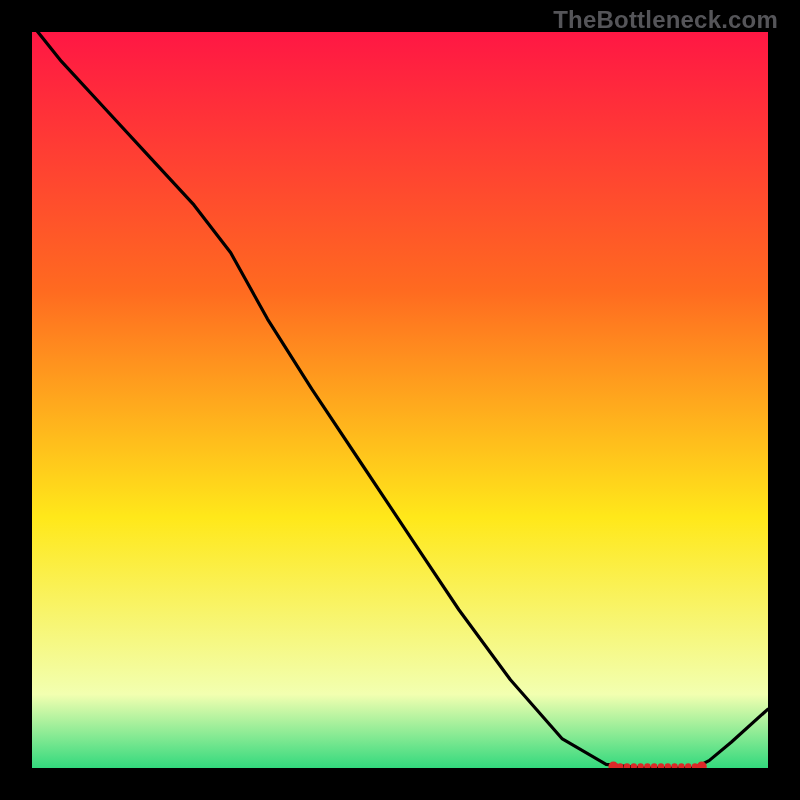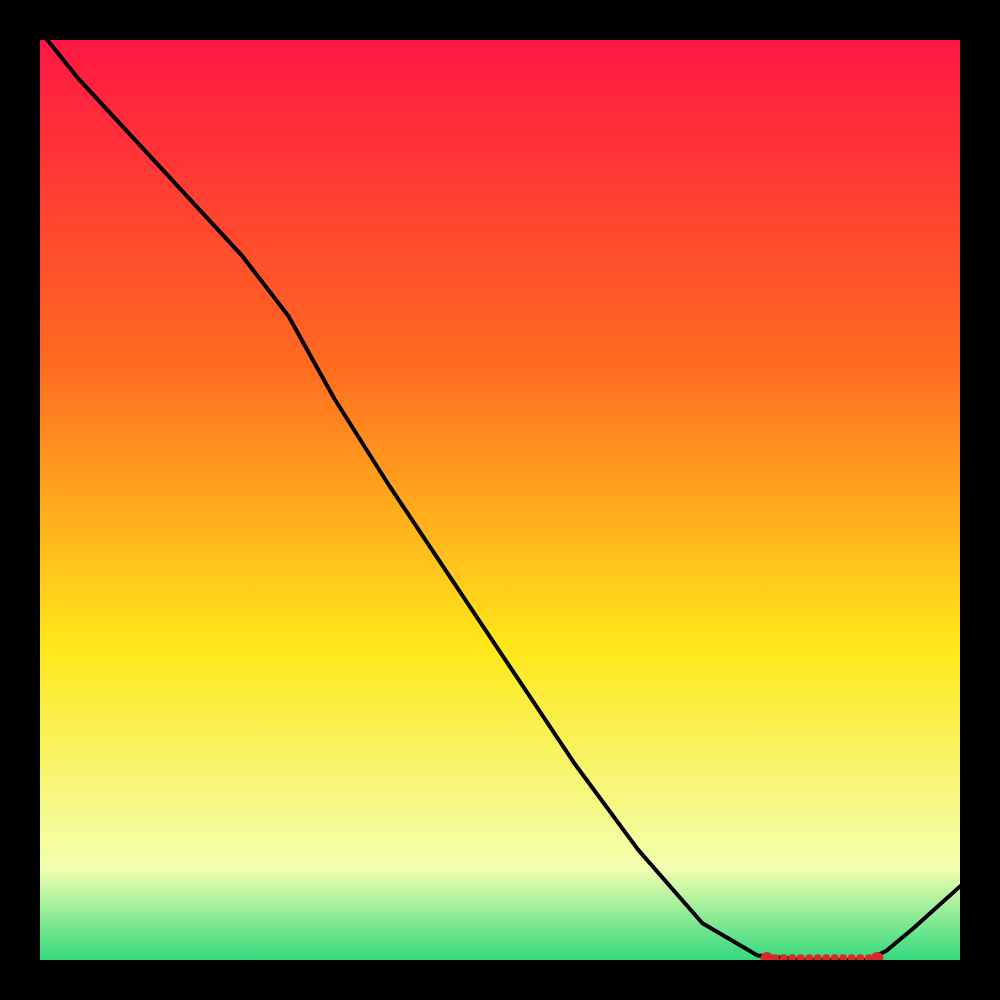--- a/index.html
+++ b/index.html
@@ -36,20 +36,21 @@
   }
   svg {
     display: block;
   }
 </style>
 </head>
 <body>
 
 <div class="container">
 
+  <div class="watermark">TheBottleneck.com</div>
 
   <div class="plot-frame">
     <svg width="736" height="736" viewBox="0 0 736 736" preserveAspectRatio="none">
       <defs>
         <linearGradient id="bg-grad" x1="0" y1="0" x2="0" y2="1">
           <stop offset="0%" stop-color="#ff1744"></stop>
           <stop offset="35%" stop-color="#ff6a20"></stop>
           <stop offset="66%" stop-color="#ffe81a"></stop>
           <stop offset="90%" stop-color="#f2ffb0"></stop>
           <stop offset="100%" stop-color="#33d97d"></stop>

